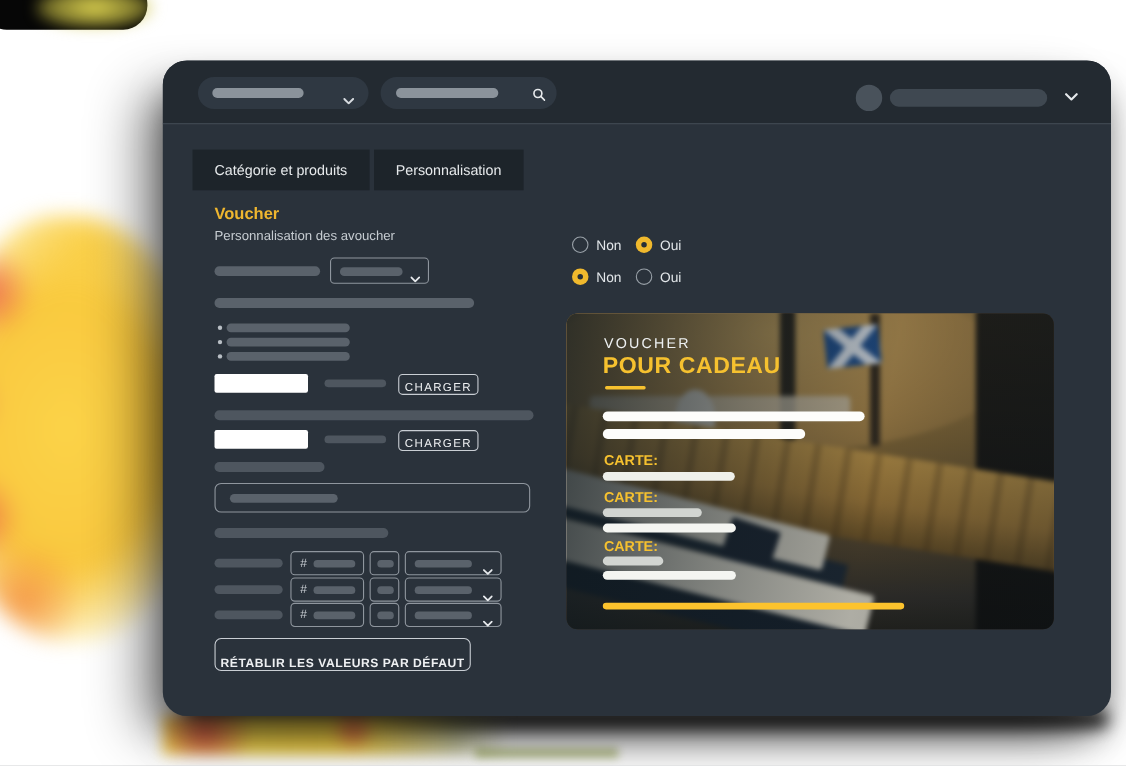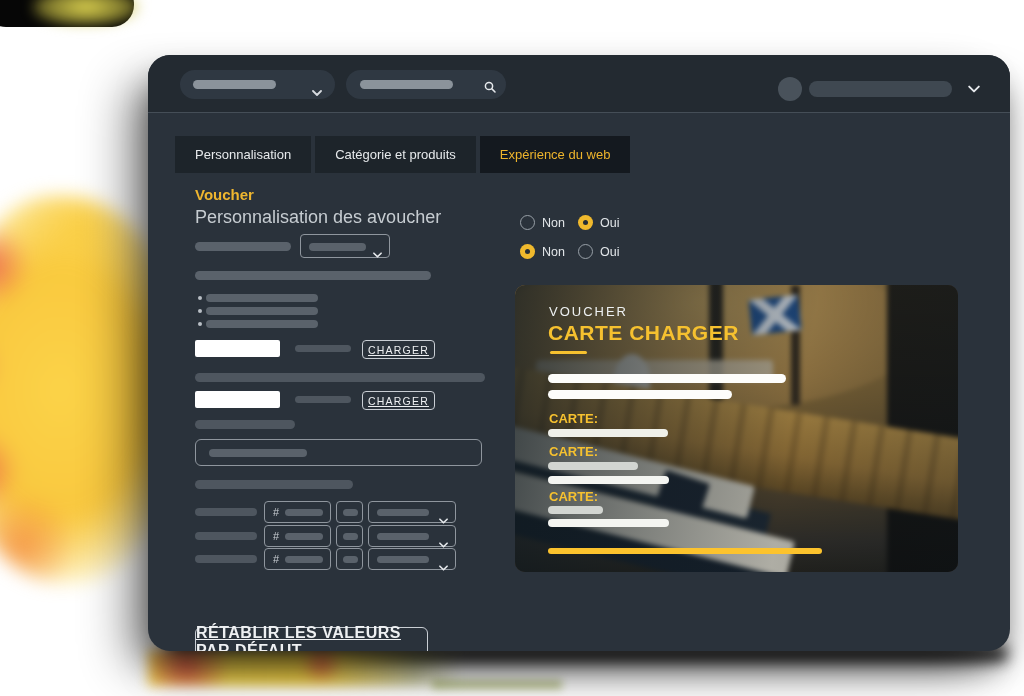--- a/index.html
+++ b/index.html
@@ -49,30 +49,30 @@
 
   
   .tabs { position:absolute; left:27px; top:81px; display:flex; gap:4px; }
   .tab { height:37px; padding:0 20px; display:flex; align-items:center; background:#1d242a;
          color:#e7eaec; font-size:13px; white-space:nowrap; cursor:pointer; }
   .tab.active { background:#14191f; color:#eeb42c; }
 
   
   .abs { position:absolute; }
   .h-title { left:47px; top:131px; font-size:15px; font-weight:bold; color:#efb62f; }
-  .h-sub { left:47px; top:152px; font-size:18px; color:#c6ccd1; }
+  .h-sub { left:47px; top:152px; font-size:12px; color:#c6ccd1; }
   .ph { position:absolute; background:#5a626b; border-radius:5px; }
   .ph.dark { background:#4e565f; }
   .bullet-dot { position:absolute; width:4px; height:4px; border-radius:50%; background:#b9bfc5; }
   .outline-box { position:absolute; border:1px solid #8f969e; border-radius:4px; background:transparent; }
   .white-box { position:absolute; background:#ffffff; border-radius:2px; }
-  .btn-outline { position:absolute; display:flex; align-items:center; justify-content:center;
-    border:1.5px solid #c9ced4; border-radius:4px; color:#eef0f2; background:transparent; cursor:pointer;text-decoration:underline; }
+  .btn-outline { position:absolute; display:flex; align-items:flex-end; justify-content:center;
+    border:1.5px solid #c9ced4; border-radius:4px; color:#eef0f2; background:transparent; cursor:pointer; }
   .charger { font-size:10.5px; letter-spacing:1.2px; }
-  .reset { font-size:16px; font-weight:bold; letter-spacing:.5px; border-radius:6px;margin-top:47px; }
+  .reset { font-size:11px; font-weight:bold; letter-spacing:.5px; border-radius:6px; }
   .hash { position:absolute; color:#c8cdd2; font-size:11px; }
   .sel-chevron { position:absolute; }
 
   
   .radio { position:absolute; width:15px; height:15px; border-radius:50%; cursor:pointer; }
   .radio.off { border:1.5px solid #98a0a7; }
   .radio.on { background:#f0b92d; display:flex; align-items:center; justify-content:center; }
   .radio.on::after { content:""; width:5px; height:5px; border-radius:50%; background:#262f37; }
   .radio-label { position:absolute; font-size:12.5px; color:#e2e6e9; }
 
@@ -152,27 +152,24 @@
       <div class="user-bar"></div>
       <span class="tb-chevron" style="left:820px; top:24px;">
         <svg width="12" height="8" viewBox="0 0 10 6">
             <path d="M1 1l4 4 4-4" stroke="#e6e9ec" stroke-width="1.6" fill="none" stroke-linecap="round" stroke-linejoin="round"></path>
           </svg>
       </span>
     </div>
 
     <div class="tabs">
       <div class="tab">
-          <span>Personnalisation</span>
+          <span>Catégorie et produits</span>
         </div>
       <div class="tab">
-          <span>Catégorie et produits</span>
-        </div>
-      <div class="tab active">
-          <span>Expérience du web</span>
+          <span>Personnalisation</span>
         </div>
     </div>
 
     <div class="abs h-title">Voucher</div>
     <div class="abs h-sub">Personnalisation des avoucher</div>
 
     <div class="ph" style="left:47px; top:187px; width:96px; height:9px;"></div>
     <div class="outline-box" style="left:152px; top:179px; width:90px; height:24px;">
       <div class="ph" style="left:8px; top:8px; width:57px; height:8px;"></div>
       <span class="sel-chevron" style="left:72px; top:9px;">
@@ -290,21 +287,21 @@
         <div class="cp cp-banquette"></div>
         <div class="cp cp-d1"></div>
         <div class="cp cp-t1"></div>
         <div class="cp cp-menu"></div>
         <div class="cp cp-t2"></div>
         <div class="cp cp-d2"></div>
       </div>
       <div class="card-overlay"></div>
       <div class="card-content">
         <div class="cc-kicker">VOUCHER</div>
-        <div class="cc-title">CARTE CHARGER</div>
+        <div class="cc-title">POUR CADEAU</div>
         <div class="cc-rule"></div>
 
         <div class="cbar" style="left:33px; top:89px; width:238px;"></div>
         <div class="cbar" style="left:33px; top:105px; width:184px;"></div>
 
         <div class="cc-label" style="top:126px;">CARTE:</div>
         <div class="cbar thin" style="left:33px; top:144px; width:120px; background:#eff0ea;"></div>
 
         <div class="cc-label" style="top:159px;">CARTE:</div>
         <div class="cbar thin grey" style="left:33px; top:177px; width:90px;"></div>

